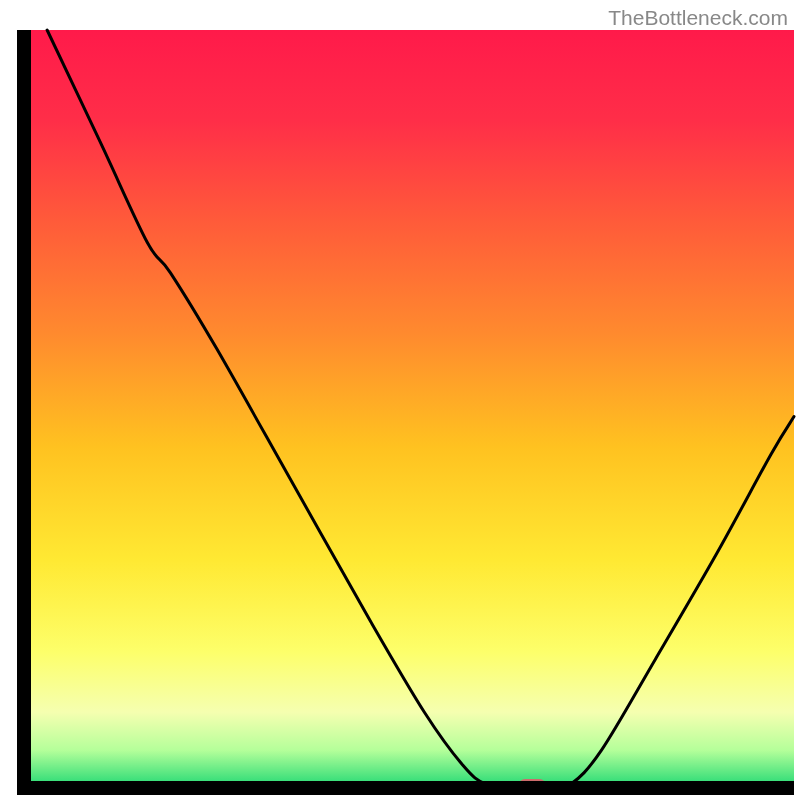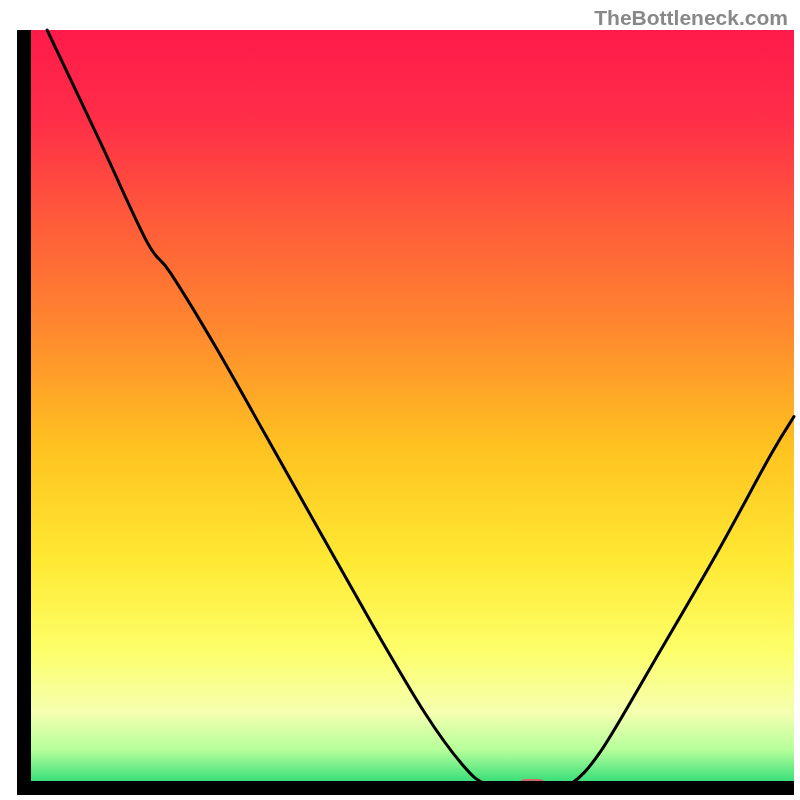--- a/index.html
+++ b/index.html
@@ -12,21 +12,21 @@
     position: relative;
     width: 800px;
     height: 800px;
   }
   .watermark {
     position: absolute;
     top: 6px;
     right: 12px;
     font-size: 21px;
     color: #888888;
-    font-weight: bold;
+    font-weight: normal;
     z-index: 10;
   }
   svg {
     display: block;
   }
 </style>
 </head>
 <body>
 
 <div class="chart-container">

